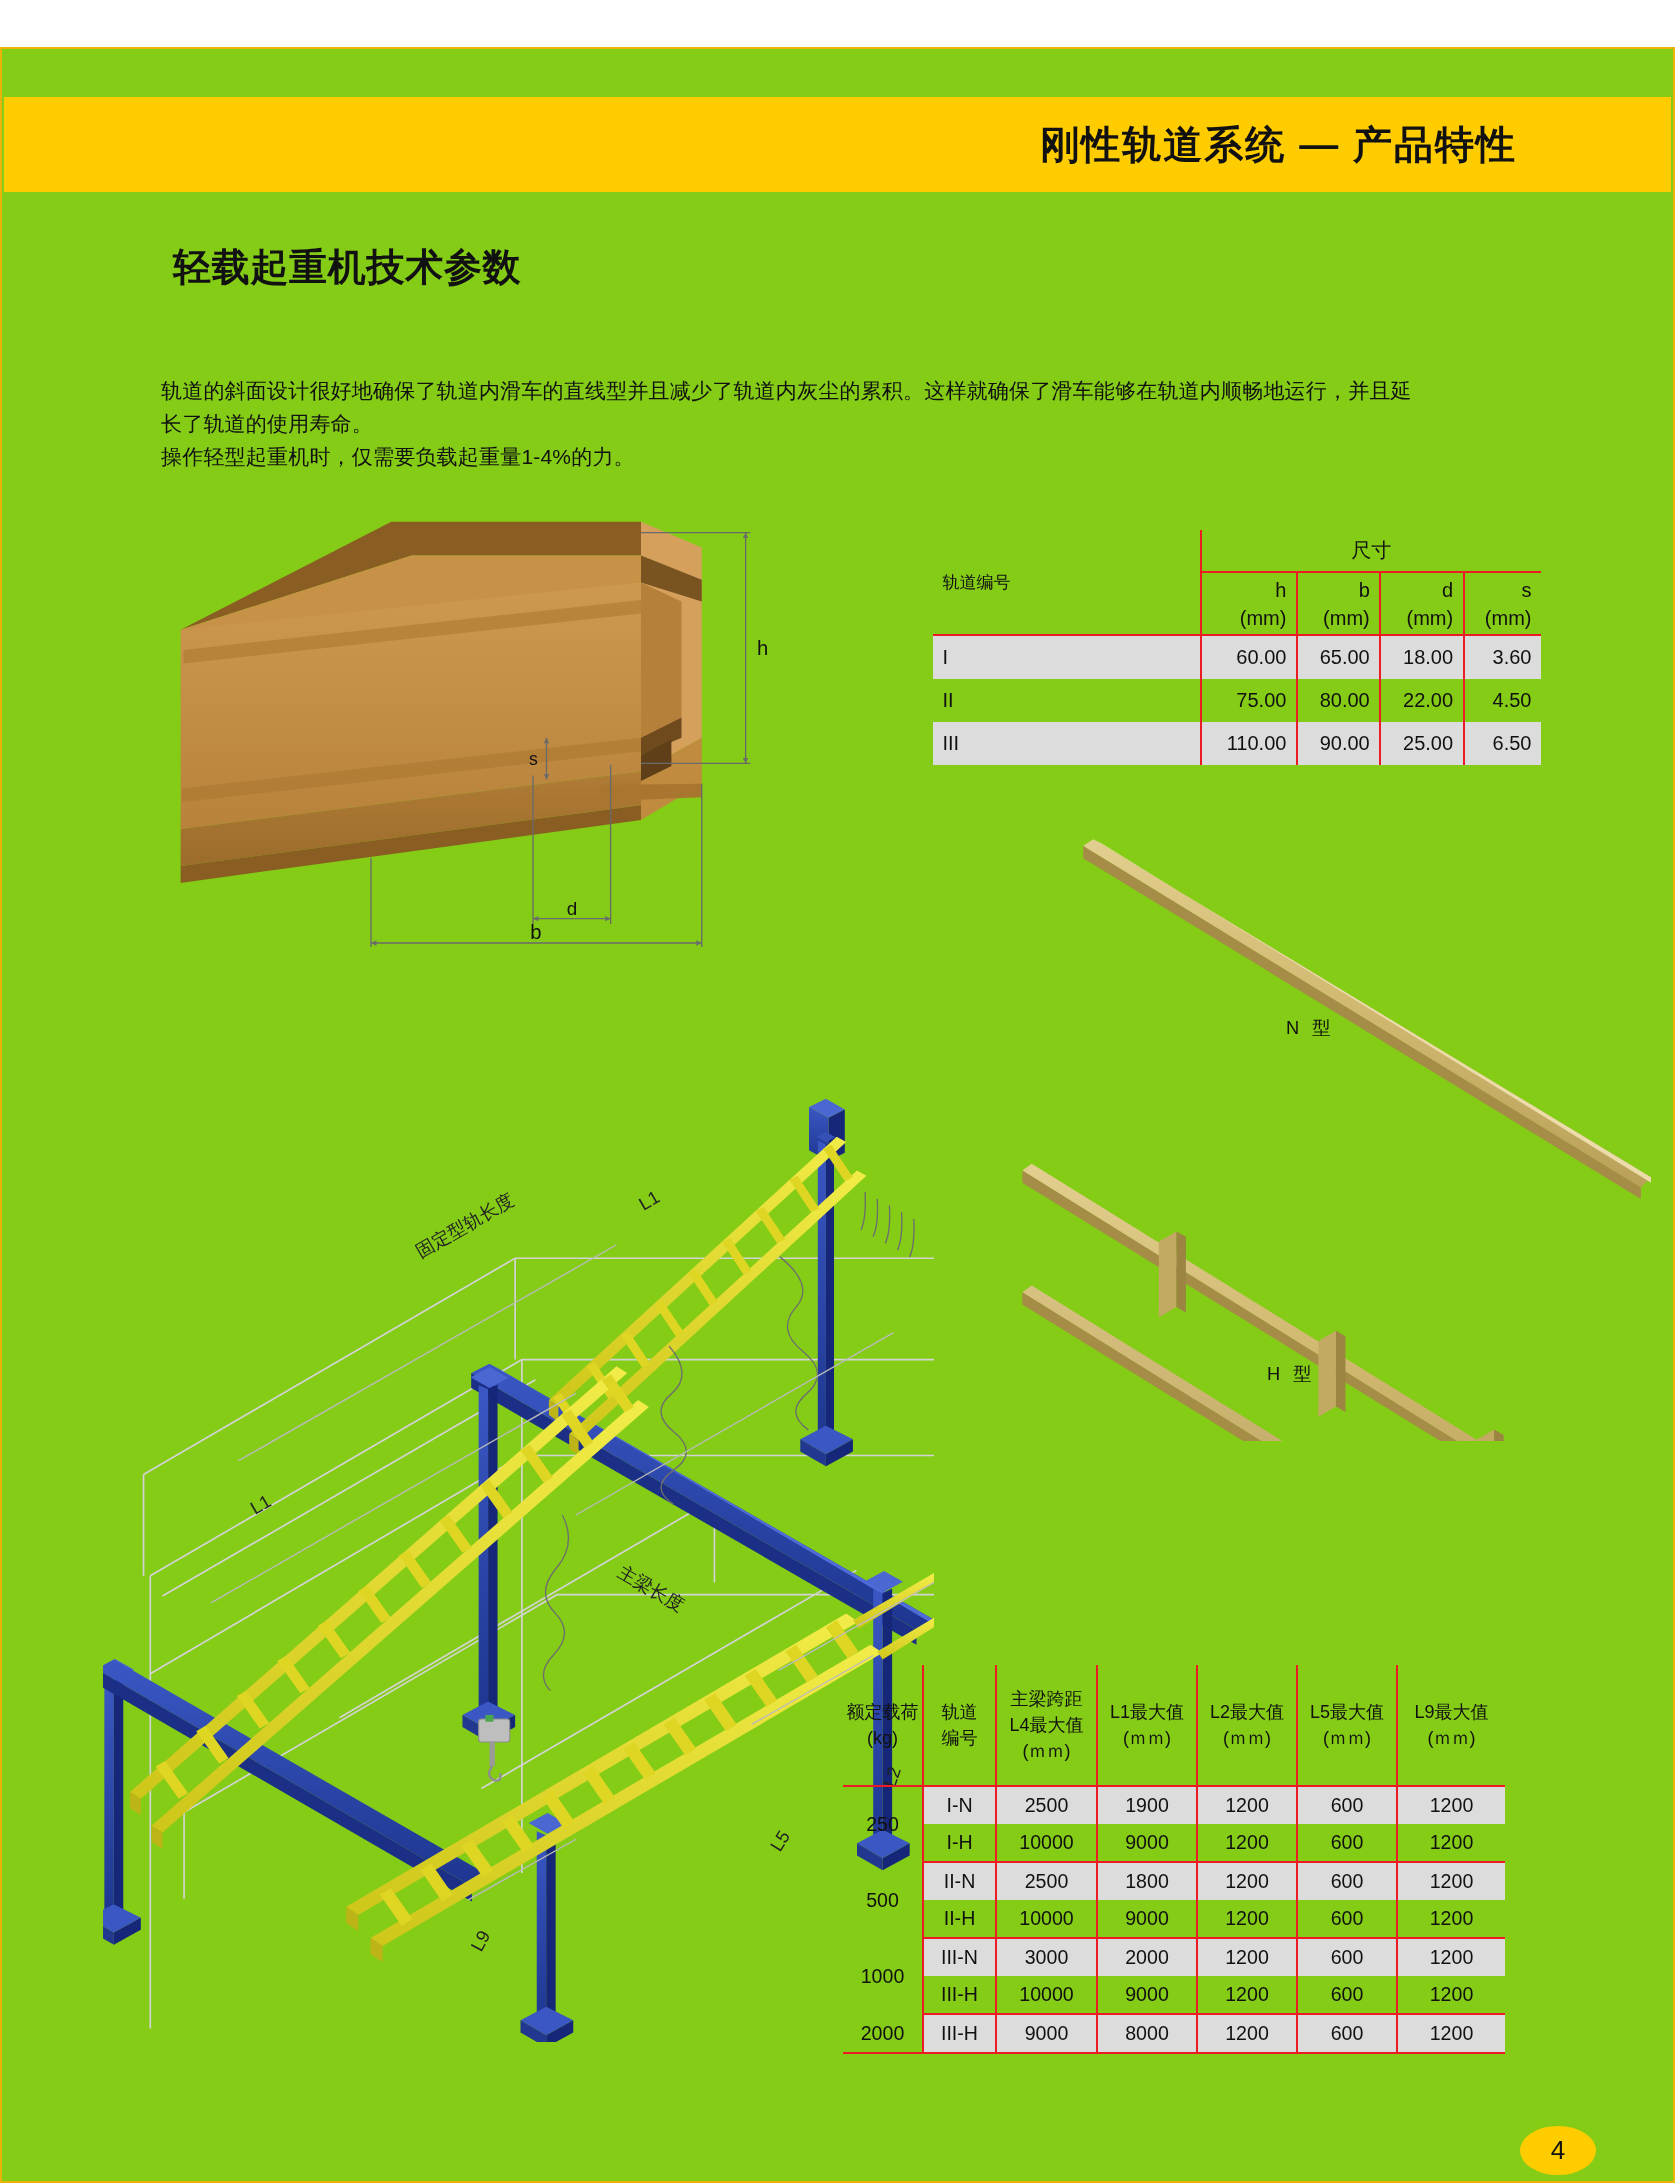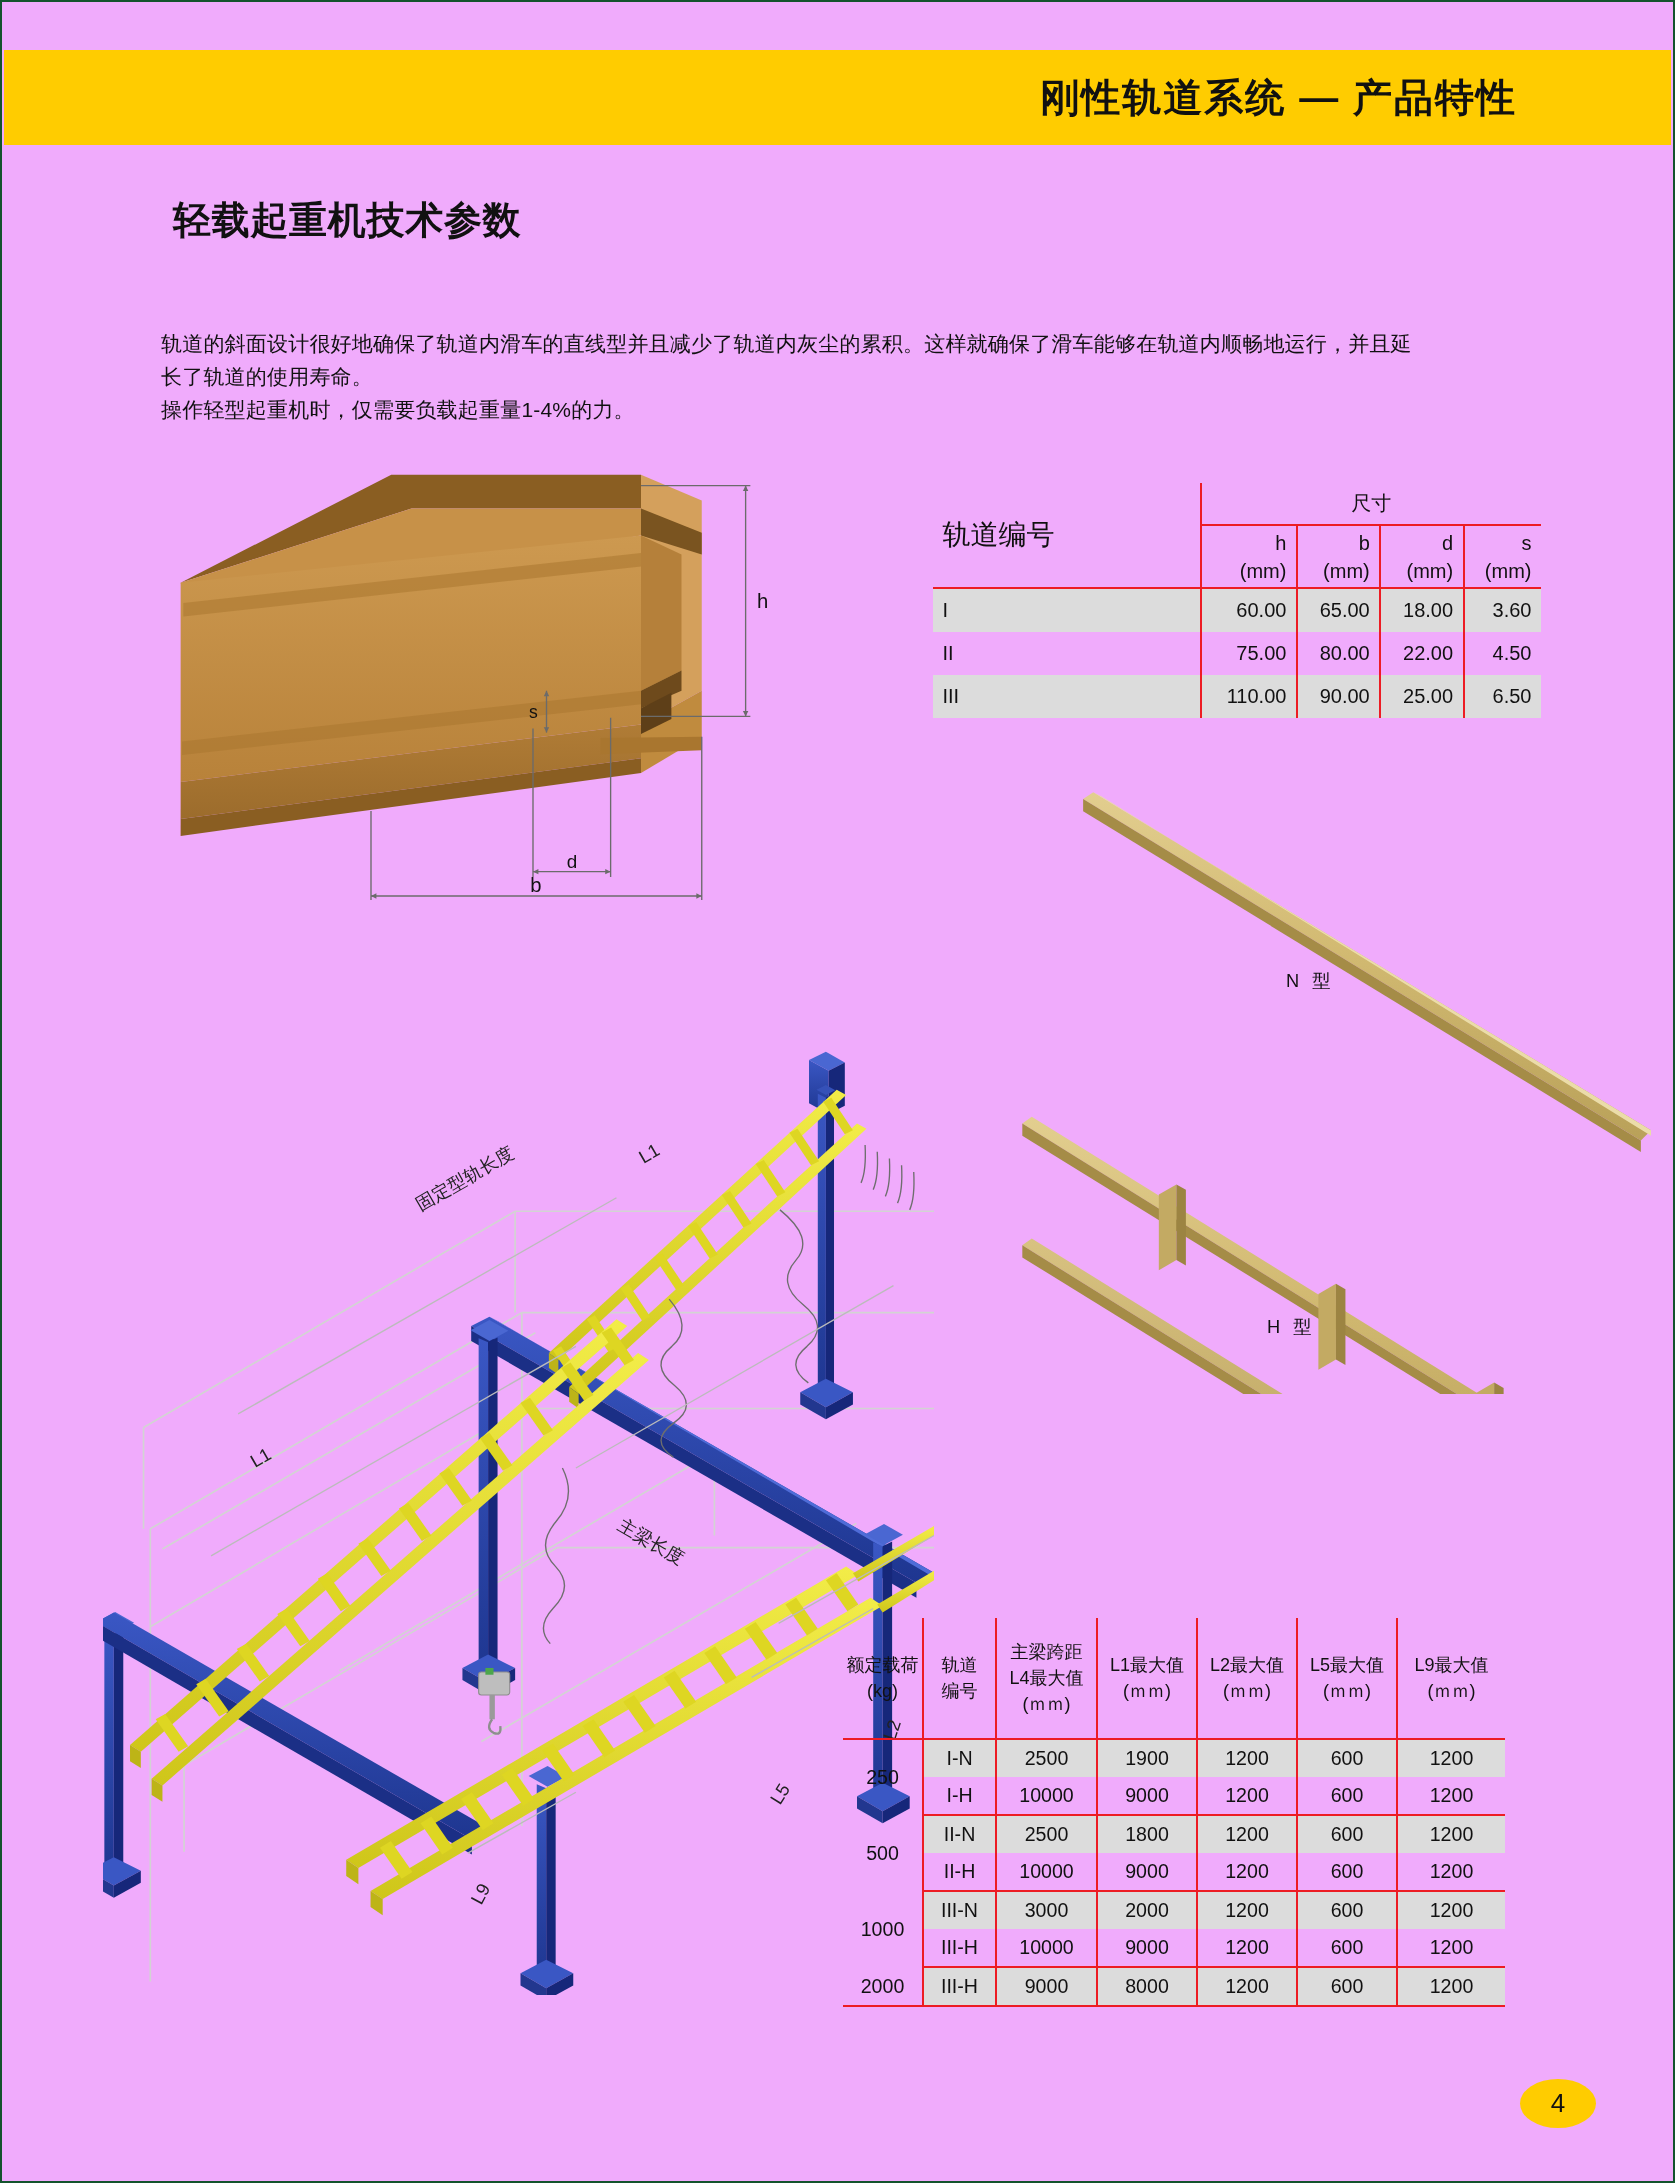--- a/index.html
+++ b/index.html
@@ -3,23 +3,24 @@
 <meta charset="utf-8">
 <style>
   html,body{margin:0;padding:0;background:#ffffff;}
   body{
     width:1675px;height:2183px;position:relative;overflow:hidden;
     font-family:"Liberation Sans","DejaVu Sans",sans-serif;
     -webkit-font-smoothing:antialiased;
   }
   .page{
     position:absolute;inset:0;
-    border:2px solid #14532d;
+    border:2px solid #eab308;
     box-sizing:border-box;
-    background:#f0abfc;
+    background:#84cc16;
+    margin-top:47px;
   }
 
   
   .banner{
     position:absolute;left:2px;top:48px;right:2px;height:95px;
     background:#FFCC00;
   }
   .banner-title{
     position:absolute;right:154px;top:50%;transform:translateY(-50%);
     font-size:39px;font-weight:bold;color:#111111;letter-spacing:2px;
@@ -45,21 +46,21 @@
   
   .rail3d{position:absolute;left:166px;top:466px;width:622px;height:432px;}
 
   
   .dimtable{
     position:absolute;left:931px;top:481px;width:608px;
     border-collapse:collapse;font-size:20px;color:#111;
   }
   .dimtable td,.dimtable th{padding:0;font-weight:normal;}
   .dt-corner{width:257px;height:101px;vertical-align:middle;
-    text-align:left;padding-left:9.5px !important;font-size:28px;}
+    text-align:left;padding-left:9.5px !important;font-size:17px;}
   .dt-span{
     height:41px;text-align:center;vertical-align:middle;
     border-left:2.7px solid #ED1C24;border-bottom:2.7px solid #ED1C24;
     font-size:20px;
   }
   .dt-sub{
     height:61px;text-align:right;vertical-align:middle;
     padding-right:9.5px !important;line-height:28px;
     border-left:2.7px solid #ED1C24;font-size:20px;
   }

